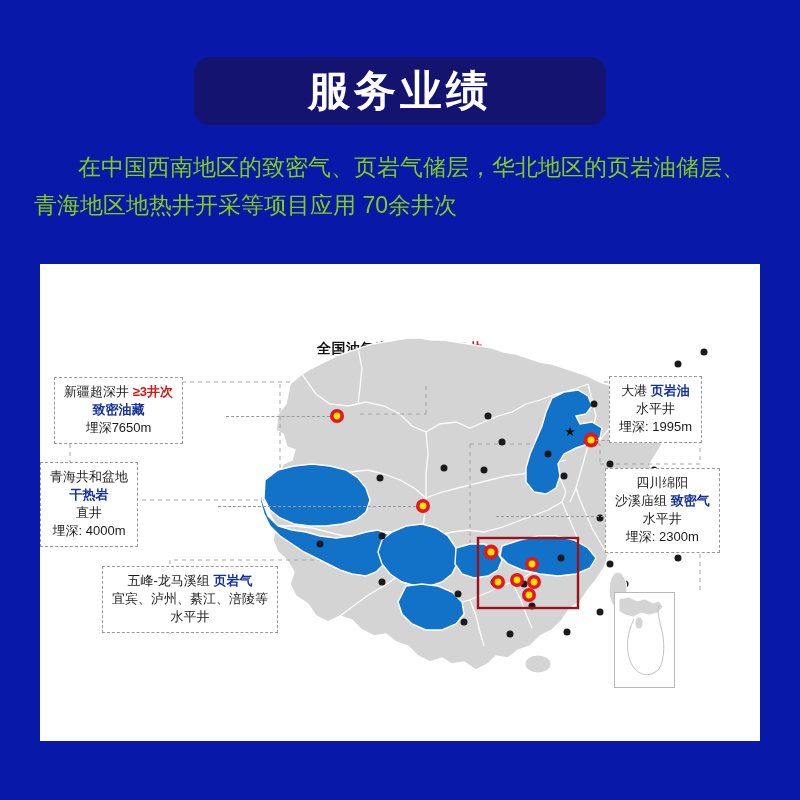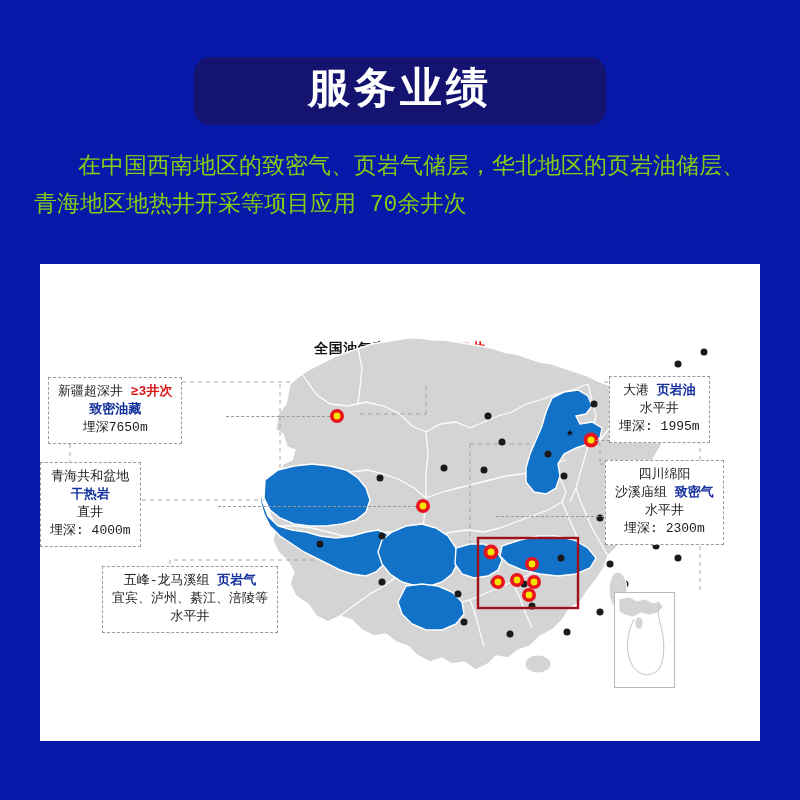--- a/index.html
+++ b/index.html
@@ -2,21 +2,21 @@
 <html><head>
 <meta charset="utf-8">
 <style>
   html,body{margin:0;padding:0;}
   body{
     width:800px;height:800px;
     background:#0818a8;
     font-family:"Liberation Sans","DejaVu Sans",sans-serif;
     overflow:hidden;position:relative;
   }
-  #page{position:relative;width:800px;height:800px;font-family:Liberation Mono, monospace;}
+  #page{position:relative;width:800px;height:800px;}
 
   
   .title-box{
     position:absolute;left:194px;top:57px;width:412px;height:68px;
     background:#141470;border-radius:16px;
     display:flex;align-items:center;justify-content:center;
   }
   .title-text{
     color:#ffffff;font-size:42px;font-weight:bold;letter-spacing:4px;
     line-height:1;
@@ -46,25 +46,25 @@
   
   .callout{
     position:absolute;border:1px dashed #9a9a9a;background:#ffffff;
     padding:5px 9px 6px 9px;text-align:center;
     font-size:13px;line-height:18px;color:#1b1b1b;white-space:nowrap;
   }
   .callout .ln{display:block;}
   .red{color:#d81414;font-weight:bold;}
   .blue{color:#13309c;font-weight:bold;}
 
-  .c-xinjiang{left:8px;top:113px;}
+  .c-xinjiang{left:14px;top:113px;}
   .c-qinghai {left:0;top:198px;}
   .c-sichuan {left:62px;top:302px;}
   .c-dagang  {left:569px;top:112px;}
-  .c-mianyang{left:565px;top:196px;text-align:center;}
+  .c-mianyang{left:565px;top:204px;text-align:center;}
 
   
   .leader{position:absolute;border-top:1px dashed #9a9a9a;height:0;}
   .leader-v{position:absolute;border-left:1px dashed #9a9a9a;width:0;}
 
   
   .inset{
     position:absolute;left:574px;top:328px;width:59px;height:94px;
     border:1px solid #b9b9b9;background:#ffffff;
   }

